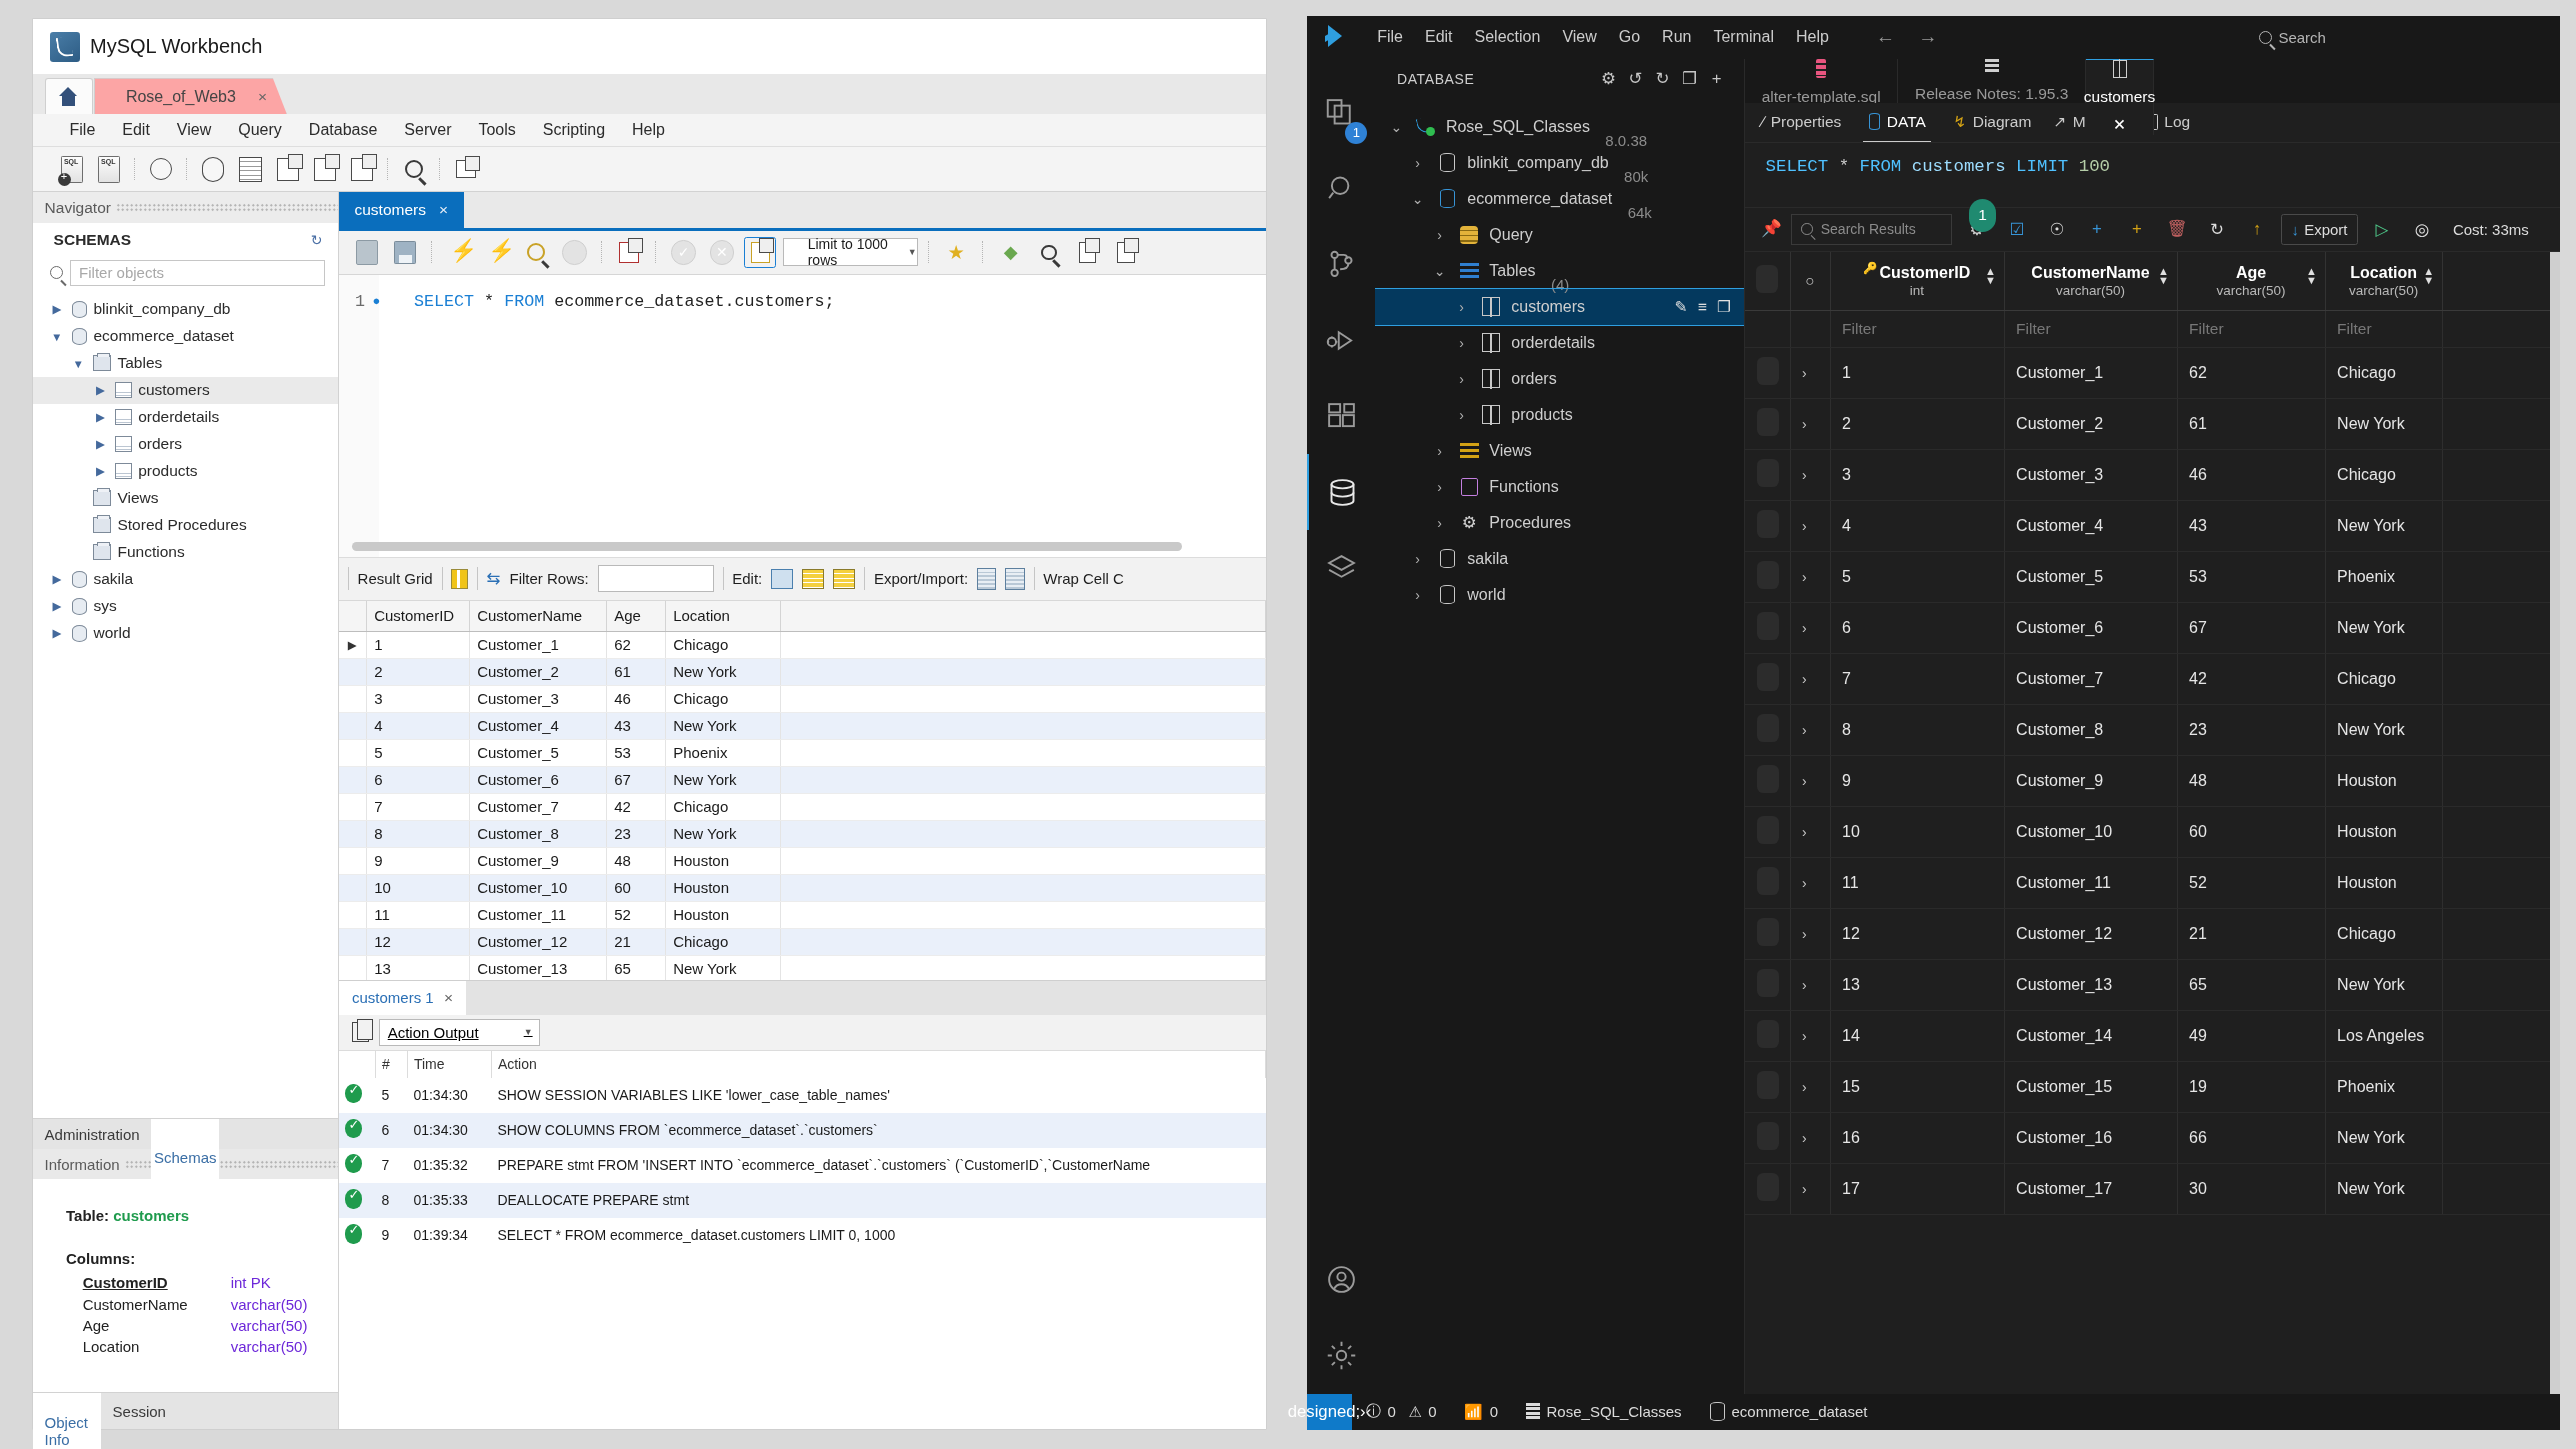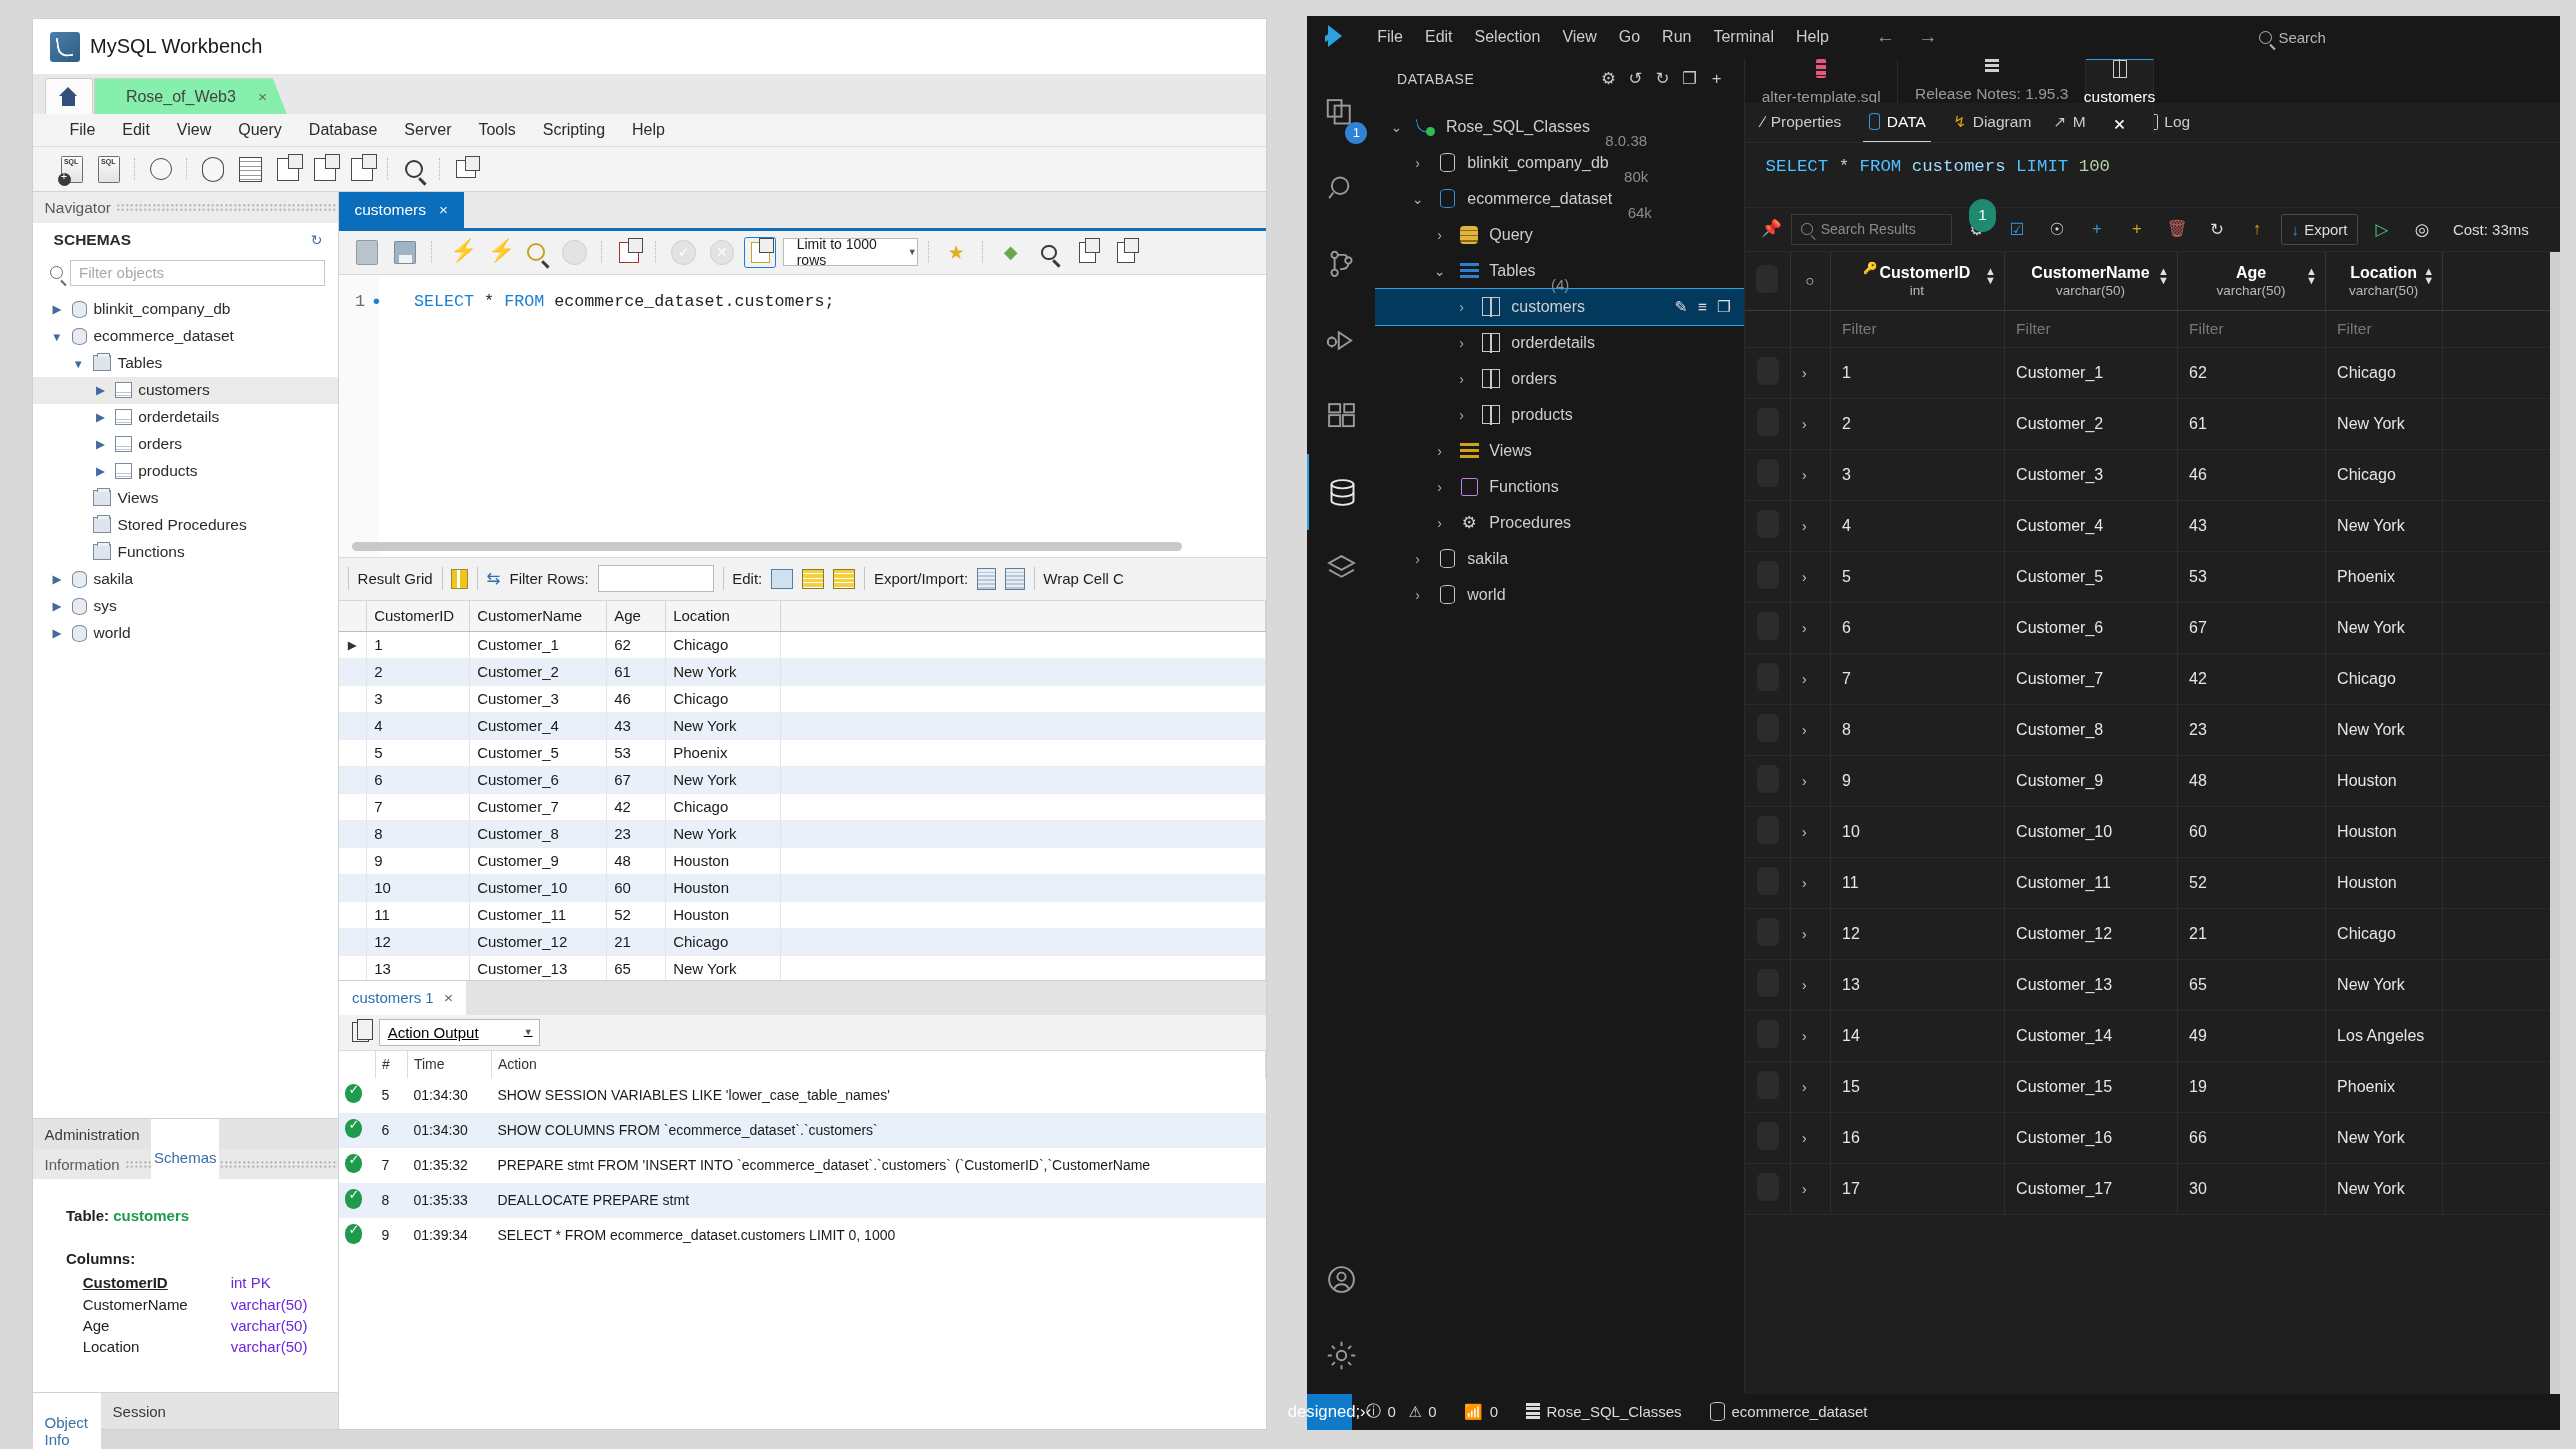--- a/index.html
+++ b/index.html
@@ -48,21 +48,21 @@
   .home-ico:before {
     content: ""; position: absolute; left: 1.9px; top: 0;
     border-left: 9px solid transparent; border-right: 9px solid transparent;
     border-bottom: 9px solid #33507a;
   }
   .home-ico:after {
     content: ""; position: absolute; left: 4.5px; top: 8.4px;
     width: 13px; height: 10.3px; background: #33507a;
   }
   .wb-tab-doc {
-    height: 36px; background: #86efac; border: 0.6px solid #cfcfcf; border-bottom: none;
+    height: 36px; background: #fca5a5; border: 0.6px solid #cfcfcf; border-bottom: none;
     padding: 0 16.7px 0 31px; display: flex; align-items: center; gap: 22px;
     font-size: 16px; color: #444; margin-left: 1.3px;
     clip-path: polygon(0 0, calc(100% - 14px) 0, 100% 100%, 0 100%);
     min-width: 193px;
   }
   .tab-x { font-size: 15.5px; color: #666; }
 
   .wb-menu {
     height: 33px; background: #f4f4f4; border-bottom: 0.6px solid #dedede;
     display: flex; align-items: center; gap: 0; padding-left: 23px;
@@ -150,21 +150,21 @@
   .qb { width: 32px; height: 31px; display: flex; align-items: center; justify-content: center; position: relative; }
   .ico-folder { width: 22px; height: 24.5px; background: #b9c4cc; border: 1.3px solid #8c9aa4; border-radius: 1.9px; }
   .ico-save { width: 22px; height: 23px; background: #9fb3c4; border: 1.3px solid #7b8d9b; border-radius: 1.3px; position:relative; }
   .ico-save:after { content:""; position:absolute; left:4.5px; bottom:0; width:13px; height:8.4px; background:#eef3f7; }
   .bolt { width: 0; height: 0; position: relative; }
   .bolt:before { content: "⚡"; font-size: 22px; color: #f0c419; position: absolute; left: -9px; top: -14px; }
   .circ { width: 24.5px; height: 24.5px; border-radius: 50%; border: 1.3px solid #cfcfcf; background: #e3e3e3; display:flex; align-items:center; justify-content:center; color:#fff; font-size:14px;}
   .qb-active { border: 1.9px solid #1a7fd4; border-radius: 2.6px; }
   .limitsel {
     width: 135px; height: 28px; background: #fff; border: 0.6px solid #b9b9b9;
-    display: flex; align-items: center; padding-left: 13px; font-size: 14px; color: #1a1a1a;
+    display: flex; align-items: center; padding-left: 24px; font-size: 14px; color: #1a1a1a;
   }
   .caret { margin-left: 6.4px; font-size: 9px; color: #555; }
 
   .sqlarea { height: 283px; background: #fff; position: relative; border-bottom: 0.6px solid #dcdcdc; }
   .gutter { position: absolute; left: 0; top: 0; width: 40px; height: 100%; background: #fafafa; }
   .sqlline { position: absolute; left: 0; top: 16.7px; display: flex; align-items: center; font-family: "Liberation Mono", monospace; font-size: 16.7px; }
   .lnum { width: 26px; text-align: right; color: #6a6a6a; }
   .lmark { width: 23px; text-align: center; color: #1a7fd4; font-size: 13px; }
   .kw { color: #1a7fd4; }
   .plain { color: #222; }

